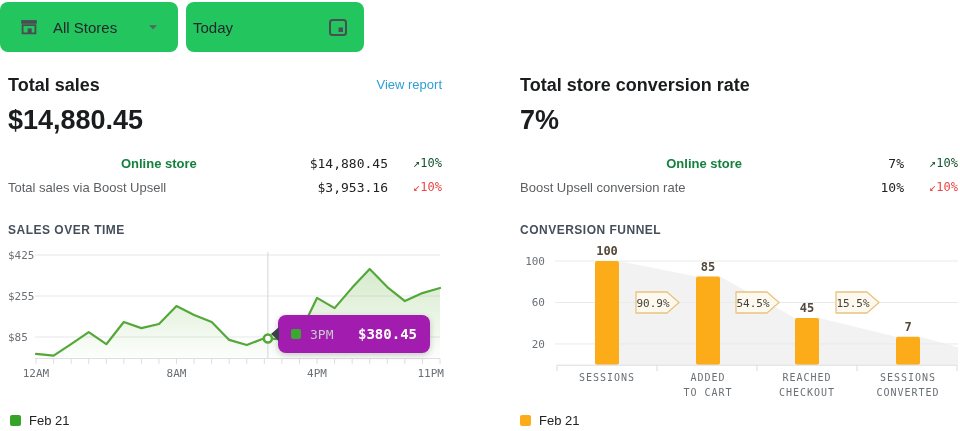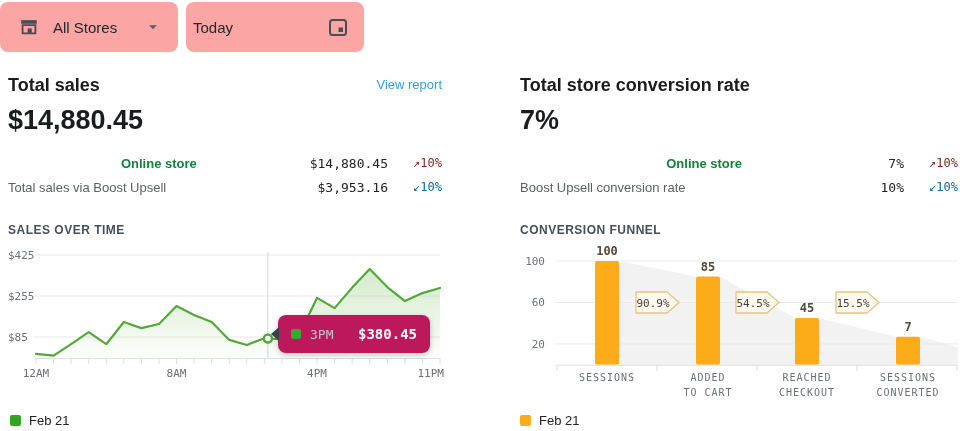--- a/index.html
+++ b/index.html
@@ -4,21 +4,21 @@
 <style>
   html,body{margin:0;padding:0;}
   body{
     width:960px;height:431px;position:relative;overflow:hidden;
     background:#ffffff;color:#202223;
     font-family:"Liberation Sans", sans-serif;
   }
 
   
   .pill{
-    position:absolute;top:2px;height:50px;background:#fca5a5;border-radius:8px;
+    position:absolute;top:2px;height:50px;background:#22c55e;border-radius:8px;
     display:flex;align-items:center;box-sizing:border-box;cursor:pointer;
   }
   #store-pill{left:0;width:178px;padding:0 18px 0 18px;}
   #date-pill{left:186px;width:178px;padding:0 14px 0 7px;}
   .pill-label{font-size:15px;color:#24282b;}
   #store-pill .pill-label{margin-left:13px;}
   .pill-icon{width:22px;height:22px;flex:0 0 auto;}
   .caret{margin-left:auto;width:14px;height:14px;}
 
   
@@ -28,36 +28,36 @@
   .panel-header{display:flex;justify-content:space-between;align-items:flex-start;text-align:center;}
   .panel-title{font-size:18px;font-weight:700;color:#1a1c1d;line-height:22px;}
   .view-report{font-size:13px;color:#2e9fd6;cursor:pointer;line-height:22px;margin-left:16px;}
   .big-value{font-size:27px;font-weight:700;color:#1a1c1d;margin-top:9px;}
   .metric-rows{margin-top:15px;}
   .metric-row{display:flex;align-items:center;height:24px;font-size:13px;}
   .metric-label{flex:1;color:#5c5f62;}
   .metric-label.bold{color:#15803d;font-weight:700;text-align:center;}
   .metric-value{font-family:"DejaVu Sans Mono","Liberation Mono",monospace;font-size:13px;color:#202223;text-align:right;}
   .metric-change{font-family:"DejaVu Sans Mono","Liberation Mono",monospace;font-size:12px;width:54px;text-align:right;}
-  .metric-change.up{color:#7f1d1d;}
-  .metric-change.down{color:#0369a1;text-align:right;}
+  .metric-change.up{color:#14532d;}
+  .metric-change.down{color:#ef4444;text-align:right;}
   .section-title{margin-top:24px;font-size:12px;font-weight:700;color:#454f5b;letter-spacing:.5px;}
 
   
   #sales-chart{position:absolute;left:0;top:240px;width:450px;height:150px;z-index:1;}
   #funnel-chart{position:absolute;left:505px;top:240px;width:455px;height:172px;z-index:1;}
   .axis-text{font-family:"DejaVu Sans Mono","Liberation Mono",monospace;font-size:11px;fill:#6b7075;}
   .cat-text{font-family:"DejaVu Sans Mono","Liberation Mono",monospace;font-size:10px;fill:#6b7075;letter-spacing:1px;}
   .bar-label{font-family:"DejaVu Sans Mono","Liberation Mono",monospace;font-size:12px;font-weight:700;fill:#53483a;}
   .badge-text{font-family:"DejaVu Sans Mono","Liberation Mono",monospace;font-size:11px;fill:#45403a;}
 
   
   #tooltip{
     position:absolute;left:278px;top:315px;width:152px;height:38px;z-index:3;
-    background:#be185d;border-radius:8px;display:flex;align-items:center;
+    background:#a21caf;border-radius:8px;display:flex;align-items:center;
     padding:0 13px;box-sizing:border-box;box-shadow:0 2px 6px rgba(0,0,0,.22);
   }
   #tooltip::before{
     content:"";position:absolute;left:-7px;top:12px;width:0;height:0;
     border-top:7px solid transparent;border-bottom:7px solid transparent;
     border-right:8px solid #3a4147;
   }
   .tooltip-swatch{width:10px;height:10px;border-radius:2px;flex:0 0 auto;}
   .tooltip-time{margin-left:9px;font-family:"DejaVu Sans Mono","Liberation Mono",monospace;font-size:13px;color:#c6c9cb;}
   .tooltip-value{margin-left:auto;font-family:"DejaVu Sans Mono","Liberation Mono",monospace;font-size:14px;font-weight:700;color:#ffffff;}

